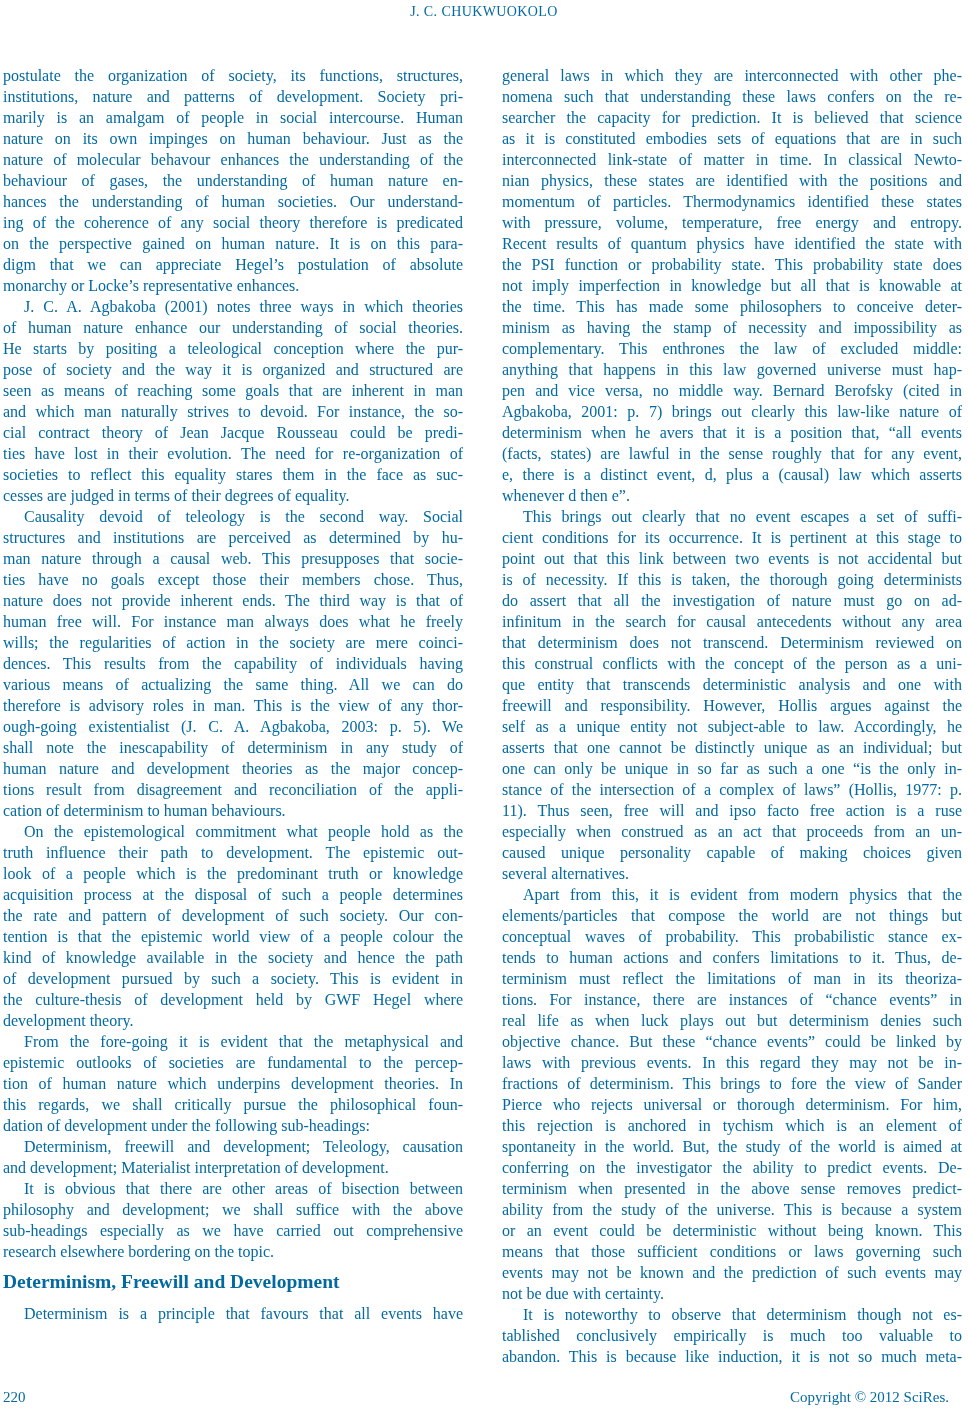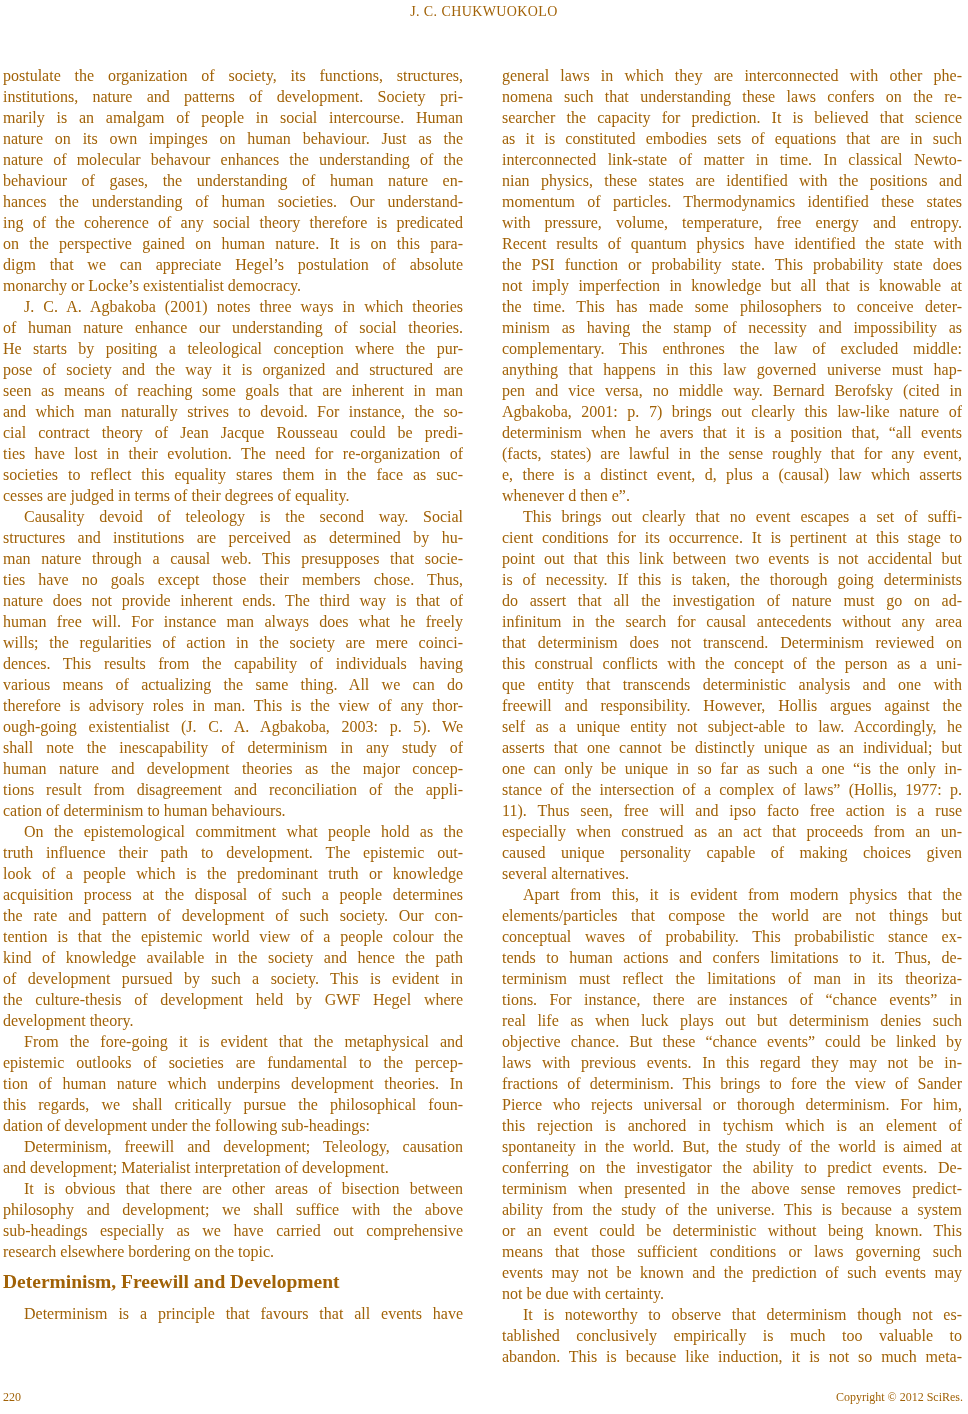--- a/index.html
+++ b/index.html
@@ -2,21 +2,21 @@
 <html><head>
 <meta charset="utf-8">
 <style>
   html, body { margin: 0; padding: 0; background: #ffffff; }
   .page {
     position: relative;
     width: 968px;
     height: 1414px;
     background: #ffffff;
     font-family: "Liberation Serif", "DejaVu Serif", serif;
-    color: #a16207;
+    color: #0369a1;
     overflow: hidden;
   }
   .running-head {
     position: absolute;
     top: 3px; left: 0; right: 0;
     text-align: center;
     font-size: 14px;
     line-height: 17px;
     letter-spacing: 0.4px;
   }
@@ -43,25 +43,25 @@
   .heading {
     font-weight: bold;
     font-size: 19.5px;
     line-height: 24px;
     text-align: left;
     margin: 8px 0 9px 0;
   }
   .footer {
     position: absolute;
     left: 3px;
-    right: 5px;
+    right: 19px;
     top: 1388px;
     display: flex;
     justify-content: space-between;
-    font-size: 12px;
+    font-size: 15px;
     line-height: 18px;
   }
 </style>
 </head>
 <body>
 
 <div class="page">
   <div class="running-head">J. C. CHUKWUOKOLO</div>
 
   <div class="columns">
@@ -70,21 +70,21 @@
           <div class="line">postulate the organization of society, its functions, structures,</div>
           <div class="line">institutions, nature and patterns of development. Society pri-</div>
           <div class="line">marily is an amalgam of people in social intercourse. Human</div>
           <div class="line">nature on its own impinges on human behaviour. Just as the</div>
           <div class="line">nature of molecular behavour enhances the understanding of the</div>
           <div class="line">behaviour of gases, the understanding of human nature en-</div>
           <div class="line">hances the understanding of human societies. Our understand-</div>
           <div class="line">ing of the coherence of any social theory therefore is predicated</div>
           <div class="line">on the perspective gained on human nature. It is on this para-</div>
           <div class="line">digm that we can appreciate Hegel’s postulation of absolute</div>
-          <div class="line last">monarchy or Locke’s existentialist democracy.</div>
+          <div class="line last">monarchy or Locke’s representative enhances.</div>
         </div>
         <div class="para indent">
           <div class="line">J. C. A. Agbakoba (2001) notes three ways in which theories</div>
           <div class="line">of human nature enhance our understanding of social theories.</div>
           <div class="line">He starts by positing a teleological conception where the pur-</div>
           <div class="line">pose of society and the way it is organized and structured are</div>
           <div class="line">seen as means of reaching some goals that are inherent in man</div>
           <div class="line">and which man naturally strives to devoid. For instance, the so-</div>
           <div class="line">cial contract theory of Jean Jacque Rousseau could be predi-</div>
           <div class="line">ties have lost in their evolution. The need for re-organization of</div>

